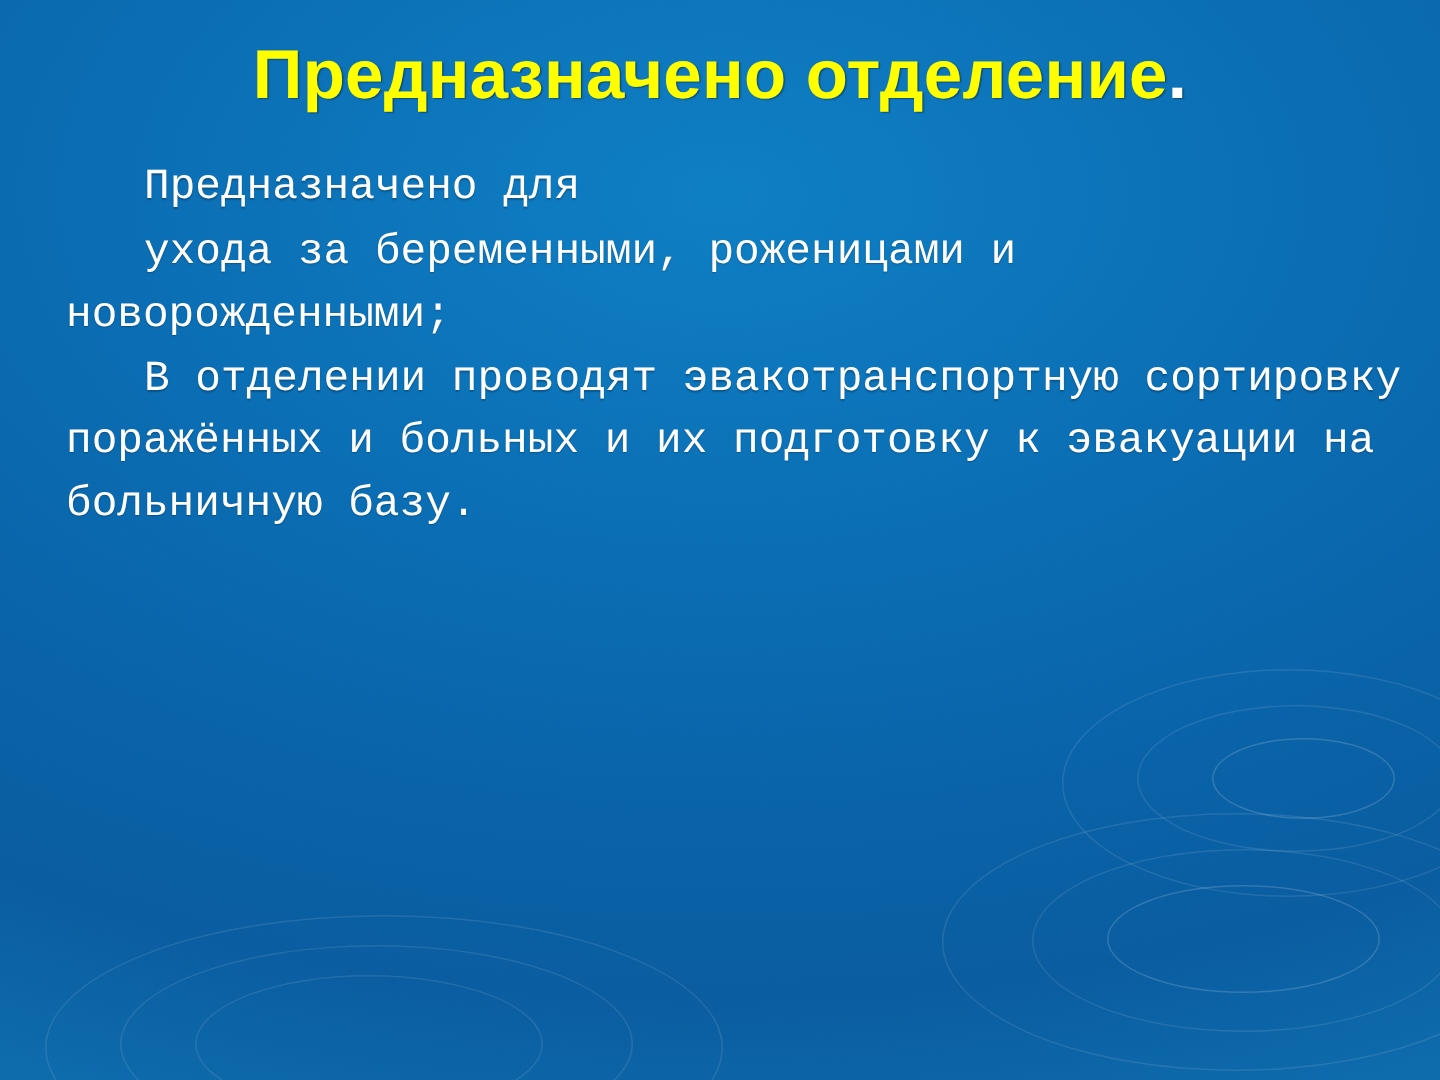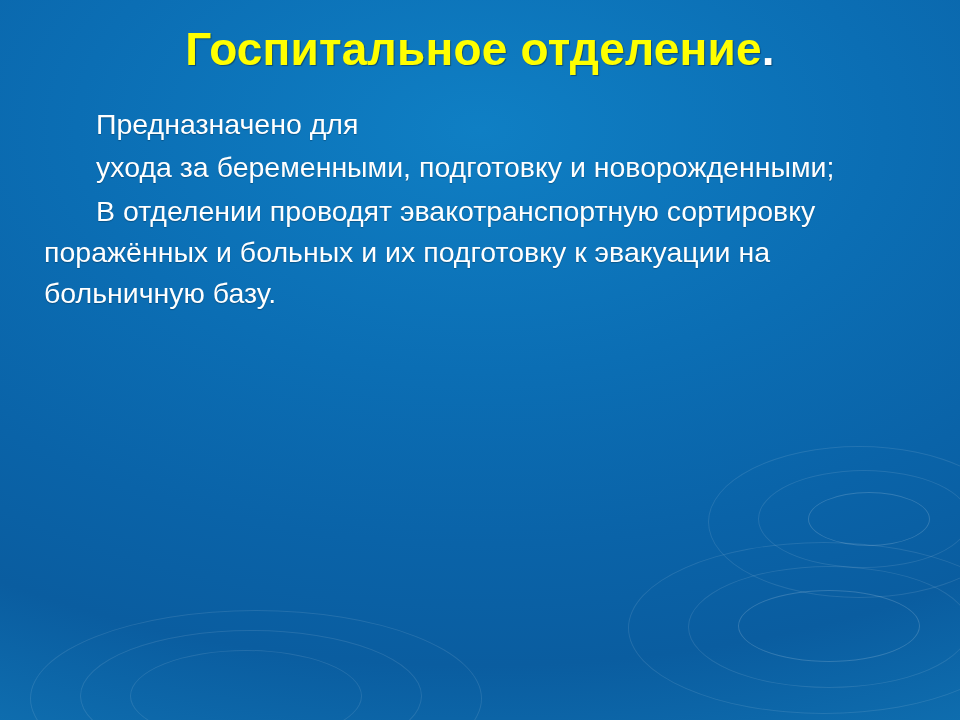--- a/index.html
+++ b/index.html
@@ -61,20 +61,21 @@
 
   .body-text {
     position: absolute;
     left: 44px;
     right: 24px;
     top: 104px;
     color: #ffffff;
     font-size: 28.5px;
     line-height: 1.45;
     text-shadow: 0 1px 1px rgba(0,0,0,0.25);
+    font-family: Liberation Mono, monospace;
   }
   .para {
     margin: 0 0 2px 0;
     text-indent: 52px;
   }
   .para.tight { margin-bottom: 6px; }
 </style>
 </head>
 <body>
 
@@ -86,22 +87,22 @@
     <div class="ring soft" style="width:300px;height:150px;right:-50px;top:446px;"></div>
     <div class="ring" style="width:180px;height:70px;right:40px;top:590px;"></div>
     <div class="ring soft" style="width:280px;height:120px;right:-10px;top:566px;"></div>
     <div class="ring soft" style="width:390px;height:170px;right:-60px;top:542px;"></div>
     <div class="ring soft" style="width:230px;height:90px;left:130px;top:650px;"></div>
     <div class="ring soft" style="width:340px;height:130px;left:80px;top:630px;"></div>
     <div class="ring soft" style="width:450px;height:175px;left:30px;top:610px;"></div>
   </div>
 
   <div class="title">
-    <span>Госпитальное отделение</span><span class="period">.</span>
+    <span>Предназначено отделение</span><span class="period">.</span>
   </div>
 
   <div class="body-text">
     <p class="para">Предназначено для</p>
-    <p class="para">ухода за беременными, подготовку и новорожденными;</p>
+    <p class="para">ухода за беременными, роженицами и новорожденными;</p>
     <p class="para tight">В отделении проводят эвакотранспортную сортировку поражённых и больных и их подготовку к эвакуации на больничную базу.</p>
   </div>
 
 </div>
 
 </body></html>

